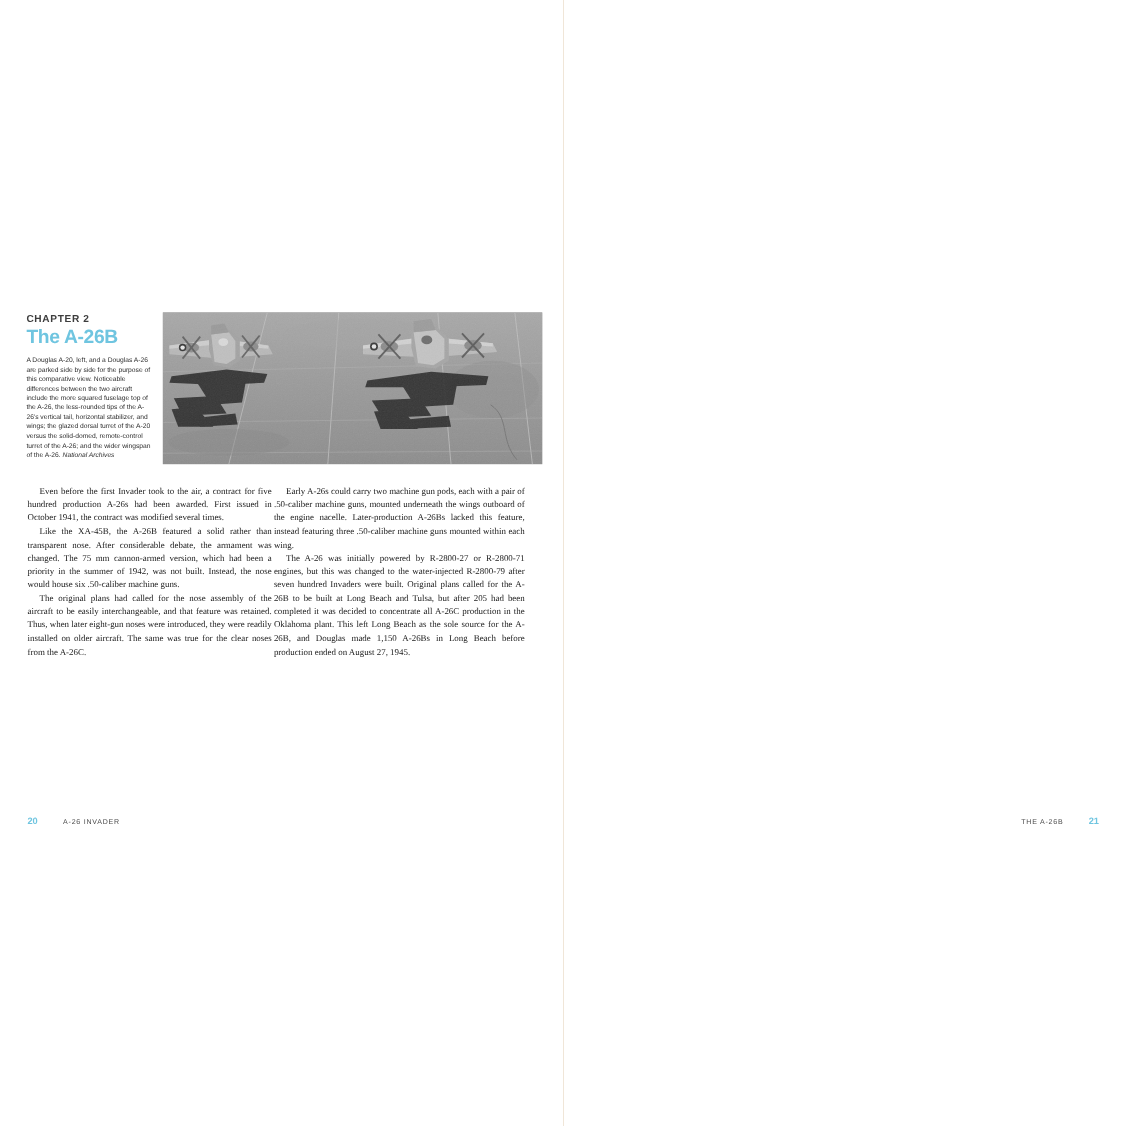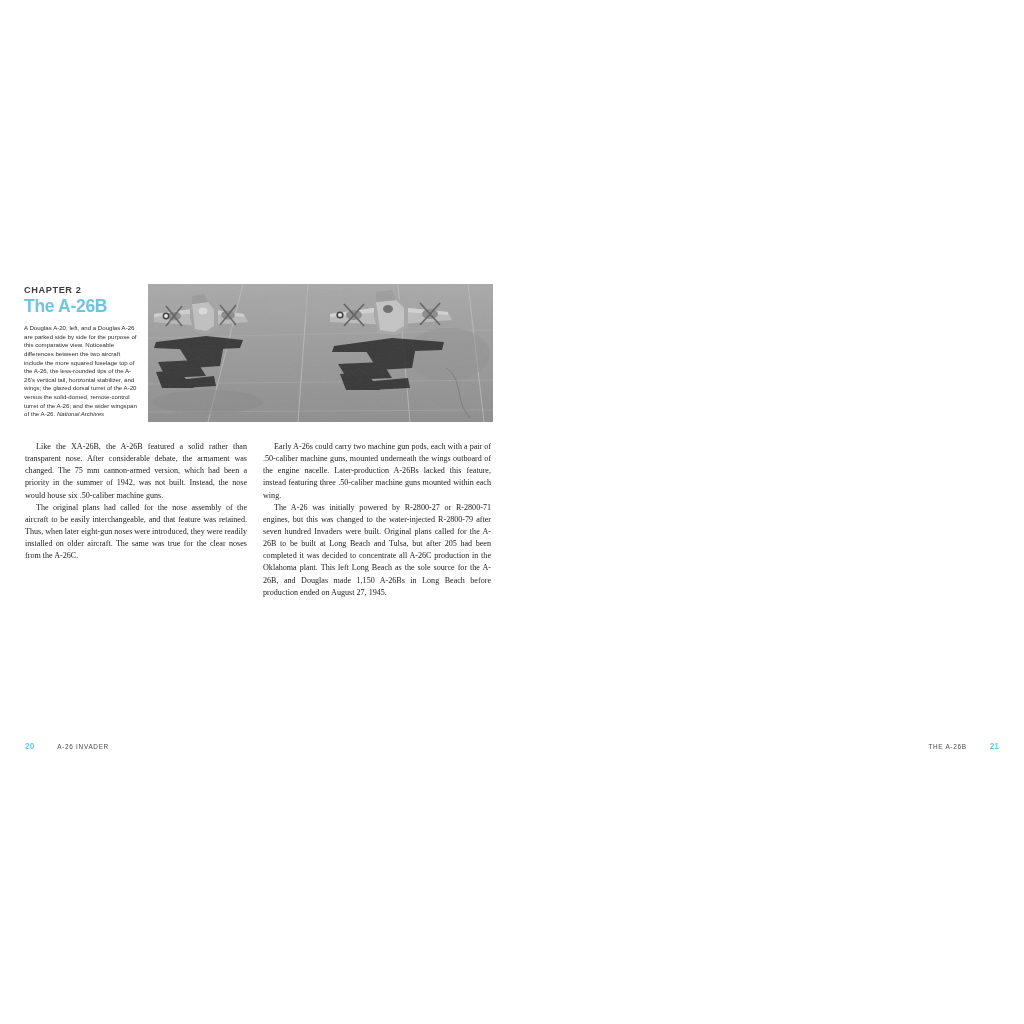--- a/index.html
+++ b/index.html
@@ -90,21 +90,21 @@
   .body-col {
     position: absolute;
     top: 441px;
     font-family: "Liberation Serif", serif;
     font-size: 8.1px;
     line-height: 1.50;
     color: #1b1b1b;
     text-align: justify;
   }
   #col-left  { left: 25px;  width: 222px; }
-  #col-right { left: 263px; width: 228px; }
+  #col-right { left: 249px; width: 228px; }
   .body-col p { margin: 0; text-indent: 11px; }
 
   
   .footer {
     position: absolute;
     top: 741px;
     font-family: "Liberation Sans", sans-serif;
     font-size: 6.4px;
     letter-spacing: 0.7px;
     color: #4a4a4a;
@@ -243,21 +243,22 @@
           <circle cx="192" cy="31" r="3.6" fill="#3a3a3a"></circle>
           <circle cx="192" cy="31" r="2.1" fill="#e6e6e6"></circle>
         </g>
 
         <path d="M298 84 C316 96 306 116 322 134" stroke="#6e6e6e" stroke-width="0.8" fill="none" opacity="0.8"></path>
         <rect x="0" y="0" width="345" height="138" filter="url(#grain1)" opacity="0.7"></rect>
       </svg>
     </div>
 
     <div class="body-col" id="col-left">
-      <p>Like the XA-26B, the A-26B featured a solid rather than transparent nose. After considerable debate, the armament was changed. The 75 mm cannon-armed version, which had been a priority in the summer of 1942, was not built. Instead, the nose would house six .50-caliber machine guns.</p>
+      <p>Even before the first Invader took to the air, a contract for five hundred production A-26s had been awarded. First issued in October 1941, the contract was modified several times.</p>
+      <p>Like the XA-45B, the A-26B featured a solid rather than transparent nose. After considerable debate, the armament was changed. The 75 mm cannon-armed version, which had been a priority in the summer of 1942, was not built. Instead, the nose would house six .50-caliber machine guns.</p>
       <p>The original plans had called for the nose assembly of the aircraft to be easily interchangeable, and that feature was retained. Thus, when later eight-gun noses were introduced, they were readily installed on older aircraft. The same was true for the clear noses from the A-26C.</p>
     </div>
 
     <div class="body-col" id="col-right">
       <p>Early A-26s could carry two machine gun pods, each with a pair of .50-caliber machine guns, mounted underneath the wings outboard of the engine nacelle. Later-production A-26Bs lacked this feature, instead featuring three .50-caliber machine guns mounted within each wing.</p>
       <p>The A-26 was initially powered by R-2800-27 or R-2800-71 engines, but this was changed to the water-injected R-2800-79 after seven hundred Invaders were built. Original plans called for the A-26B to be built at Long Beach and Tulsa, but after 205 had been completed it was decided to concentrate all A-26C production in the Oklahoma plant. This left Long Beach as the sole source for the A-26B, and Douglas made 1,150 A-26Bs in Long Beach before production ended on August 27, 1945.</p>
     </div>
 
     <div class="footer" id="footer-left">
       <span class="folio">20</span>

